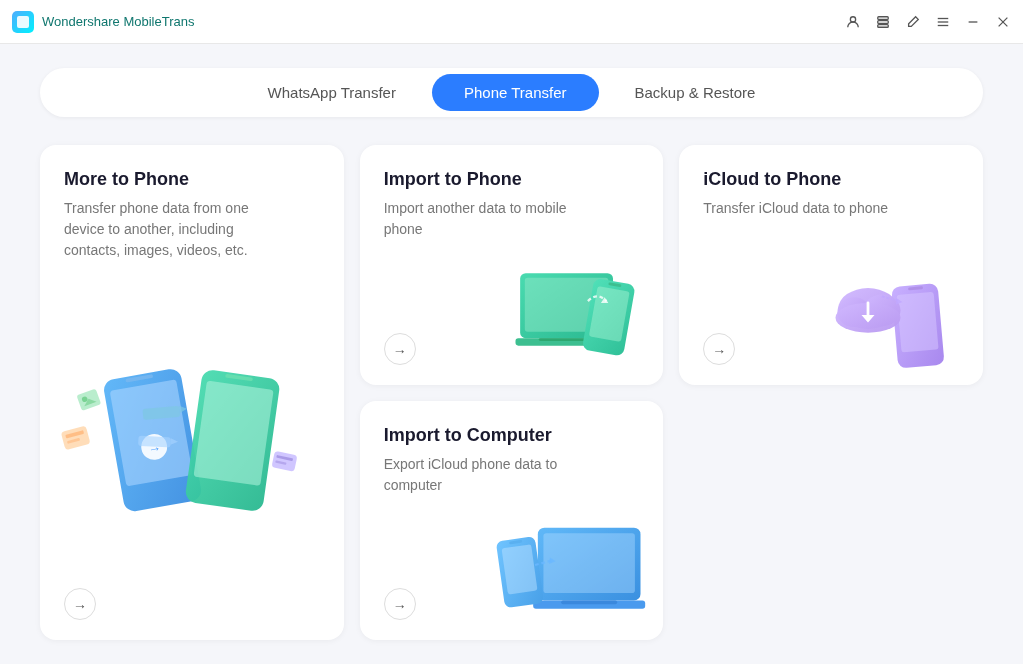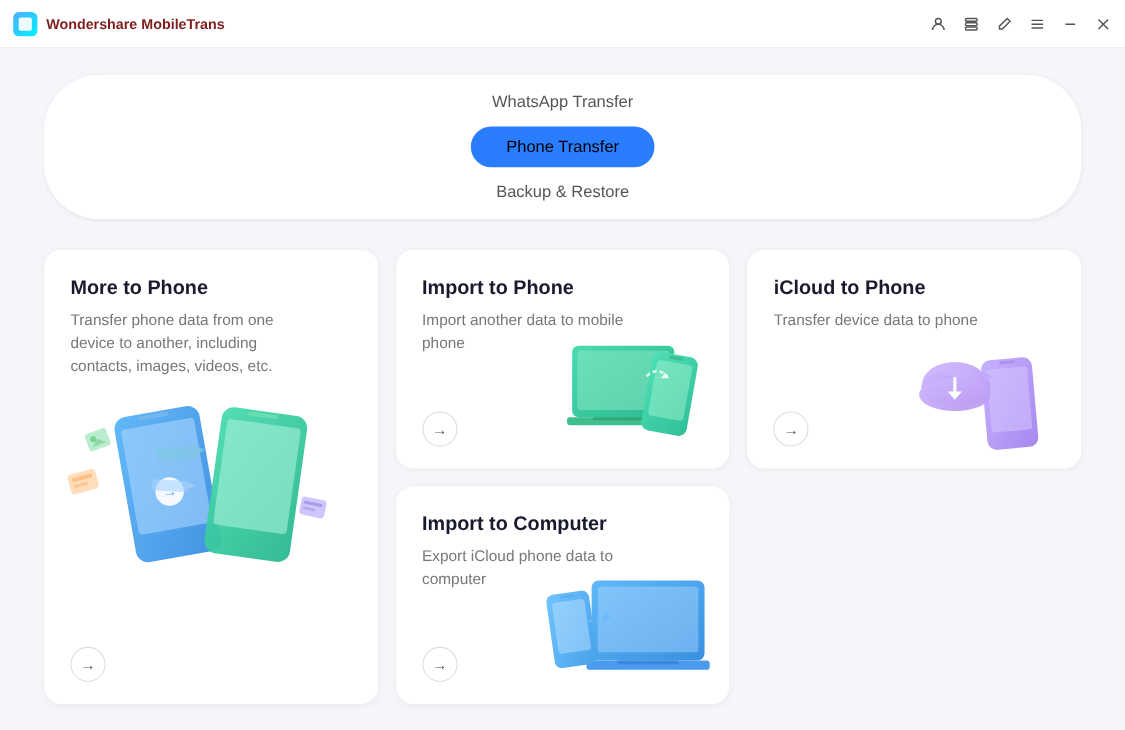--- a/index.html
+++ b/index.html
@@ -37,22 +37,22 @@
     }
     .titlebar-logo-inner {
       width: 12px;
       height: 12px;
       background: white;
       border-radius: 2px;
       opacity: 0.9;
     }
     .titlebar-title {
       font-size: 13px;
-      color: #7f1d1d;
-      font-weight: 700;
+      color: #0f766e;
+      font-weight: 400;
       flex: 1;
     }
     .titlebar-controls {
       display: flex;
       gap: 14px;
       align-items: center;
     }
     .titlebar-control {
       width: 16px;
       height: 16px;
@@ -86,36 +86,35 @@
       display: flex;
       align-items: center;
       justify-content: center;
       background: #ffffff;
       border-radius: 50px;
       padding: 6px;
       margin-bottom: 28px;
       box-shadow: 0 1px 4px rgba(0,0,0,0.06);
       gap: 4px;
       flex-shrink: 0;
-      flex-direction: column;
     }
     .nav-tab {
       padding: 10px 32px;
       border-radius: 50px;
       font-size: 15px;
       font-weight: 500;
       color: #555;
       cursor: pointer;
       white-space: nowrap;
       border: none;
       background: transparent;
     }
     .nav-tab.active {
       background: #2b7dff;
-      color: #000000;
+      color: #ffffff;
     }
 
     
     .cards-grid {
       display: grid;
       grid-template-columns: 1fr 1fr 1fr;
       grid-template-rows: 1fr 1fr;
       gap: 16px;
       flex: 1;
     }
@@ -328,21 +327,21 @@
             </linearGradient>
           </defs>
         </svg>
       </div>
 
       <div class="card-arrow">→</div>
     </div>
 
     <div class="card">
       <div class="card-title">iCloud to Phone</div>
-      <div class="card-desc">Transfer device data to phone</div>
+      <div class="card-desc">Transfer iCloud data to phone</div>
 
       <div style="position:absolute; bottom:5px; right:5px; width:155px; height:130px;">
         <svg viewBox="0 0 160 140" width="100%" height="100%">
 
           <g transform="translate(70, 40) rotate(-5)">
             <rect x="0" y="0" width="50" height="88" rx="9" fill="url(#phonePurpleGrad)"></rect>
             <rect x="5" y="9" width="40" height="62" rx="3" fill="#d8c8ff" opacity="0.5"></rect>
             <rect x="18" y="2" width="16" height="3" rx="1.5" fill="#b090e8"></rect>
           </g>
 

